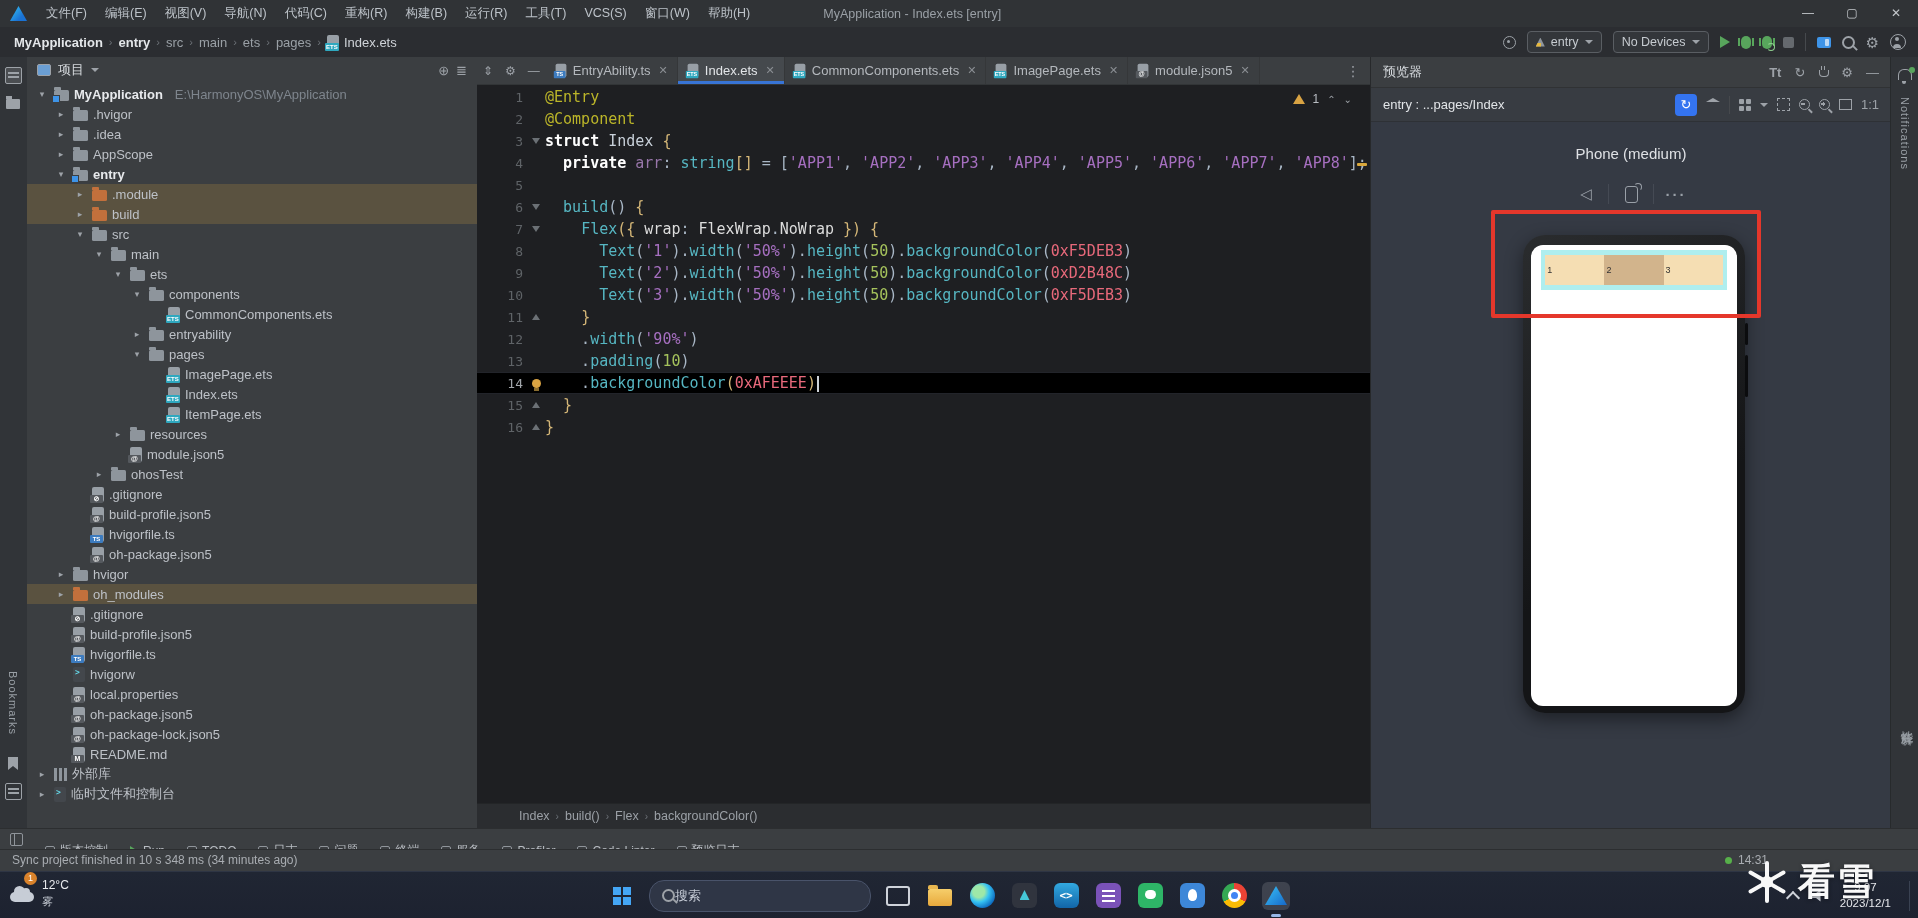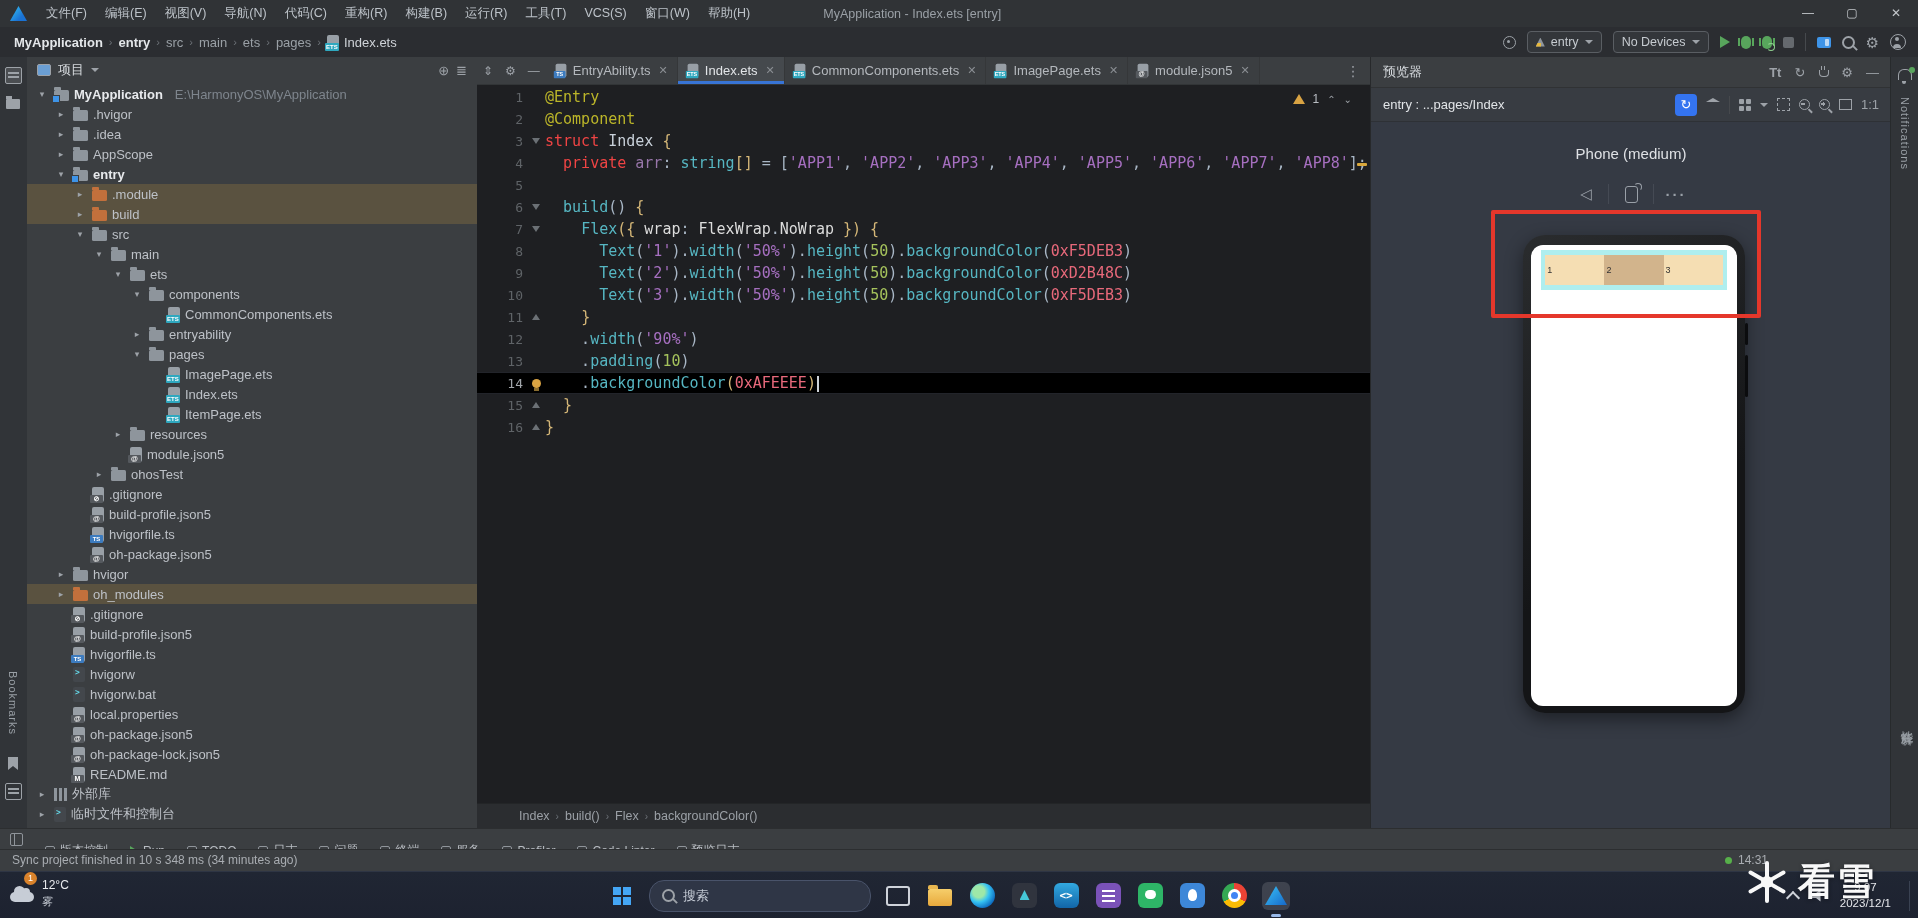--- a/index.html
+++ b/index.html
@@ -90,21 +90,21 @@
   .cline{height:22px;display:flex;align-items:center;}
   .cline.cur{background:#000000;box-shadow:inset 0 1px 0 #22242a,inset 0 -1px 0 #22242a;}
   .ln{width:46px;flex:none;text-align:right;padding-right:4px;color:#5f6367;font-size:13px;}
   .cline.cur .ln{color:#a2a6ab;}
   .foldc{width:18px;flex:none;display:flex;justify-content:center;align-items:center;}
   .fold-d{width:0;height:0;border-top:6px solid #6b7075;border-left:4px solid transparent;border-right:4px solid transparent;}
   .fold-u{width:0;height:0;border-bottom:6px solid #6b7075;border-left:4px solid transparent;border-right:4px solid transparent;}
   .bulb{width:9px;height:9px;border-radius:50%;background:#d9a343;position:relative;}
   .bulb::after{content:'';position:absolute;left:2px;bottom:-3px;width:5px;height:3px;background:#8a6d2f;}
   .ctext{white-space:pre;}
-  .tk-p{color:#a9b7c6;} .tk-k{color:#ef4444;font-weight:normal;} .tk-d{color:#bbb529;}
+  .tk-p{color:#a9b7c6;} .tk-k{color:#ffffff;font-weight:bold;} .tk-d{color:#bbb529;}
   .tk-c{color:#c8d0d9;} .tk-f{color:#9876aa;} .tk-t{color:#56b6c2;} .tk-s{color:#a66fc0;}
   .tk-n{color:#a5c25c;} .tk-x{color:#e8697b;} .tk-m{color:#56b6c2;} .tk-b{color:#d5b778;}
   .tk-w{color:#dcdcdc;font-weight:normal;}
   .caret{display:inline-block;width:2px;height:16px;background:#cfd3d8;vertical-align:middle;margin-left:1px;}
   #warnbox{position:absolute;top:8px;right:18px;display:flex;align-items:center;gap:8px;color:#b9bdc3;font-size:12px;font-family:"Liberation Sans",sans-serif;}
   .warn-tri{width:0;height:0;border-bottom:10px solid #d9a343;border-left:6px solid transparent;border-right:6px solid transparent;position:relative;}
   .chev{color:#9da2a8;font-size:10px;}
   #scrollmark{position:absolute;right:3px;top:79px;width:10px;height:3px;background:#d8a73c;border-radius:1px;}
   #ed-crumb{position:absolute;left:0;right:0;bottom:0;height:24px;background:#2b2d30;border-top:1px solid #232527;
     display:flex;align-items:center;gap:4px;padding-left:42px;color:#9ba0a6;font-size:12.5px;}
@@ -168,21 +168,21 @@
   .cloud{width:24px;height:10px;background:#c7cdd6;border-radius:6px;position:relative;margin-top:8px;}
   .cloud::before{content:'';position:absolute;left:4px;top:-6px;width:11px;height:11px;background:inherit;border-radius:50%;}
   .cloud::after{content:'';position:absolute;left:12px;top:-4px;width:8px;height:8px;background:inherit;border-radius:50%;}
   #weather .wt{font-size:12px;line-height:1.3;}
   #weather .wc{font-size:11px;color:#c0c6cf;}
   #wbadge{position:absolute;left:24px;top:0px;width:13px;height:13px;border-radius:50%;background:#d9822b;color:#fff;
     font-size:9px;text-align:center;line-height:13px;}
   #tb-center{position:absolute;left:608px;top:0;height:47px;display:flex;align-items:center;gap:13px;}
   .winlogo{display:grid;grid-template-columns:8px 8px;gap:2px;}
   .winlogo i{width:8px;height:8px;background:#44a6f5;}
-  #searchbox{width:196px;height:30px;border-radius:15px;background:#2f3646;border:1px solid #49536a;display:flex;align-items:center;gap:8px;padding:0 12px;color:#c6ccd6;font-size:13px;}
+  #searchbox{width:196px;height:30px;border-radius:15px;background:#2f3646;border:1px solid #49536a;display:flex;align-items:center;padding:0 12px;color:#c6ccd6;font-size:13px;}
   .tbi{width:28px;height:28px;display:flex;align-items:center;justify-content:center;position:relative;}
   .ic-task-view{width:20px;height:16px;border:2px solid #cfd3da;border-radius:3px;}
   .ic-explorer{width:24px;height:17px;background:linear-gradient(#f6ce6b,#e8a93c);border-radius:2px;position:relative;margin-top:4px;}
   .ic-explorer::before{content:'';position:absolute;top:-4px;left:0;width:10px;height:4px;background:#e8b64f;border-radius:2px 2px 0 0;}
   .ic-edge{width:25px;height:25px;border-radius:50%;background:radial-gradient(circle at 35% 35%,#9ee8a8 0 25%,#35c3f3 45%,#0e6cc0 75%);}
   .ic-dark-app{width:25px;height:25px;border-radius:6px;background:#30343e;position:relative;}
   .ic-dark-app::after{content:'';position:absolute;left:8px;top:7px;width:10px;height:10px;background:#45c8d8;clip-path:polygon(50% 0,100% 100%,0 100%);}
   .ic-vscode{width:25px;height:25px;border-radius:6px;background:linear-gradient(#32a9e0,#1265a8);color:#fff;font:bold 11px/25px "DejaVu Sans Mono",monospace;text-align:center;}
   .ic-reader{width:25px;height:25px;border-radius:6px;background:#7a52b8;position:relative;}
   .ic-reader::after{content:'';position:absolute;left:6px;top:7px;width:13px;height:2px;background:#fff;box-shadow:0 5px 0 #fff,0 10px 0 #fff;}
@@ -468,25 +468,20 @@
         </span>
         <span class="lbl">hvigorfile.ts</span>
       </div>
       <div class="trow" style="padding-left: 27px;">
         <span class="chv"></span>
         <span class="fi console"></span>
         <span class="lbl">hvigorw</span>
       </div>
       <div class="trow" style="padding-left: 27px;">
         <span class="chv"></span>
-        <span class="fi console"></span>
-        <span class="lbl">hvigorw.bat</span>
-      </div>
-      <div class="trow" style="padding-left: 27px;">
-        <span class="chv"></span>
         <span class="fi">
           <span class="tag json">@</span>
         </span>
         <span class="lbl">local.properties</span>
       </div>
       <div class="trow" style="padding-left: 27px;">
         <span class="chv"></span>
         <span class="fi">
           <span class="tag json">@</span>
         </span>

